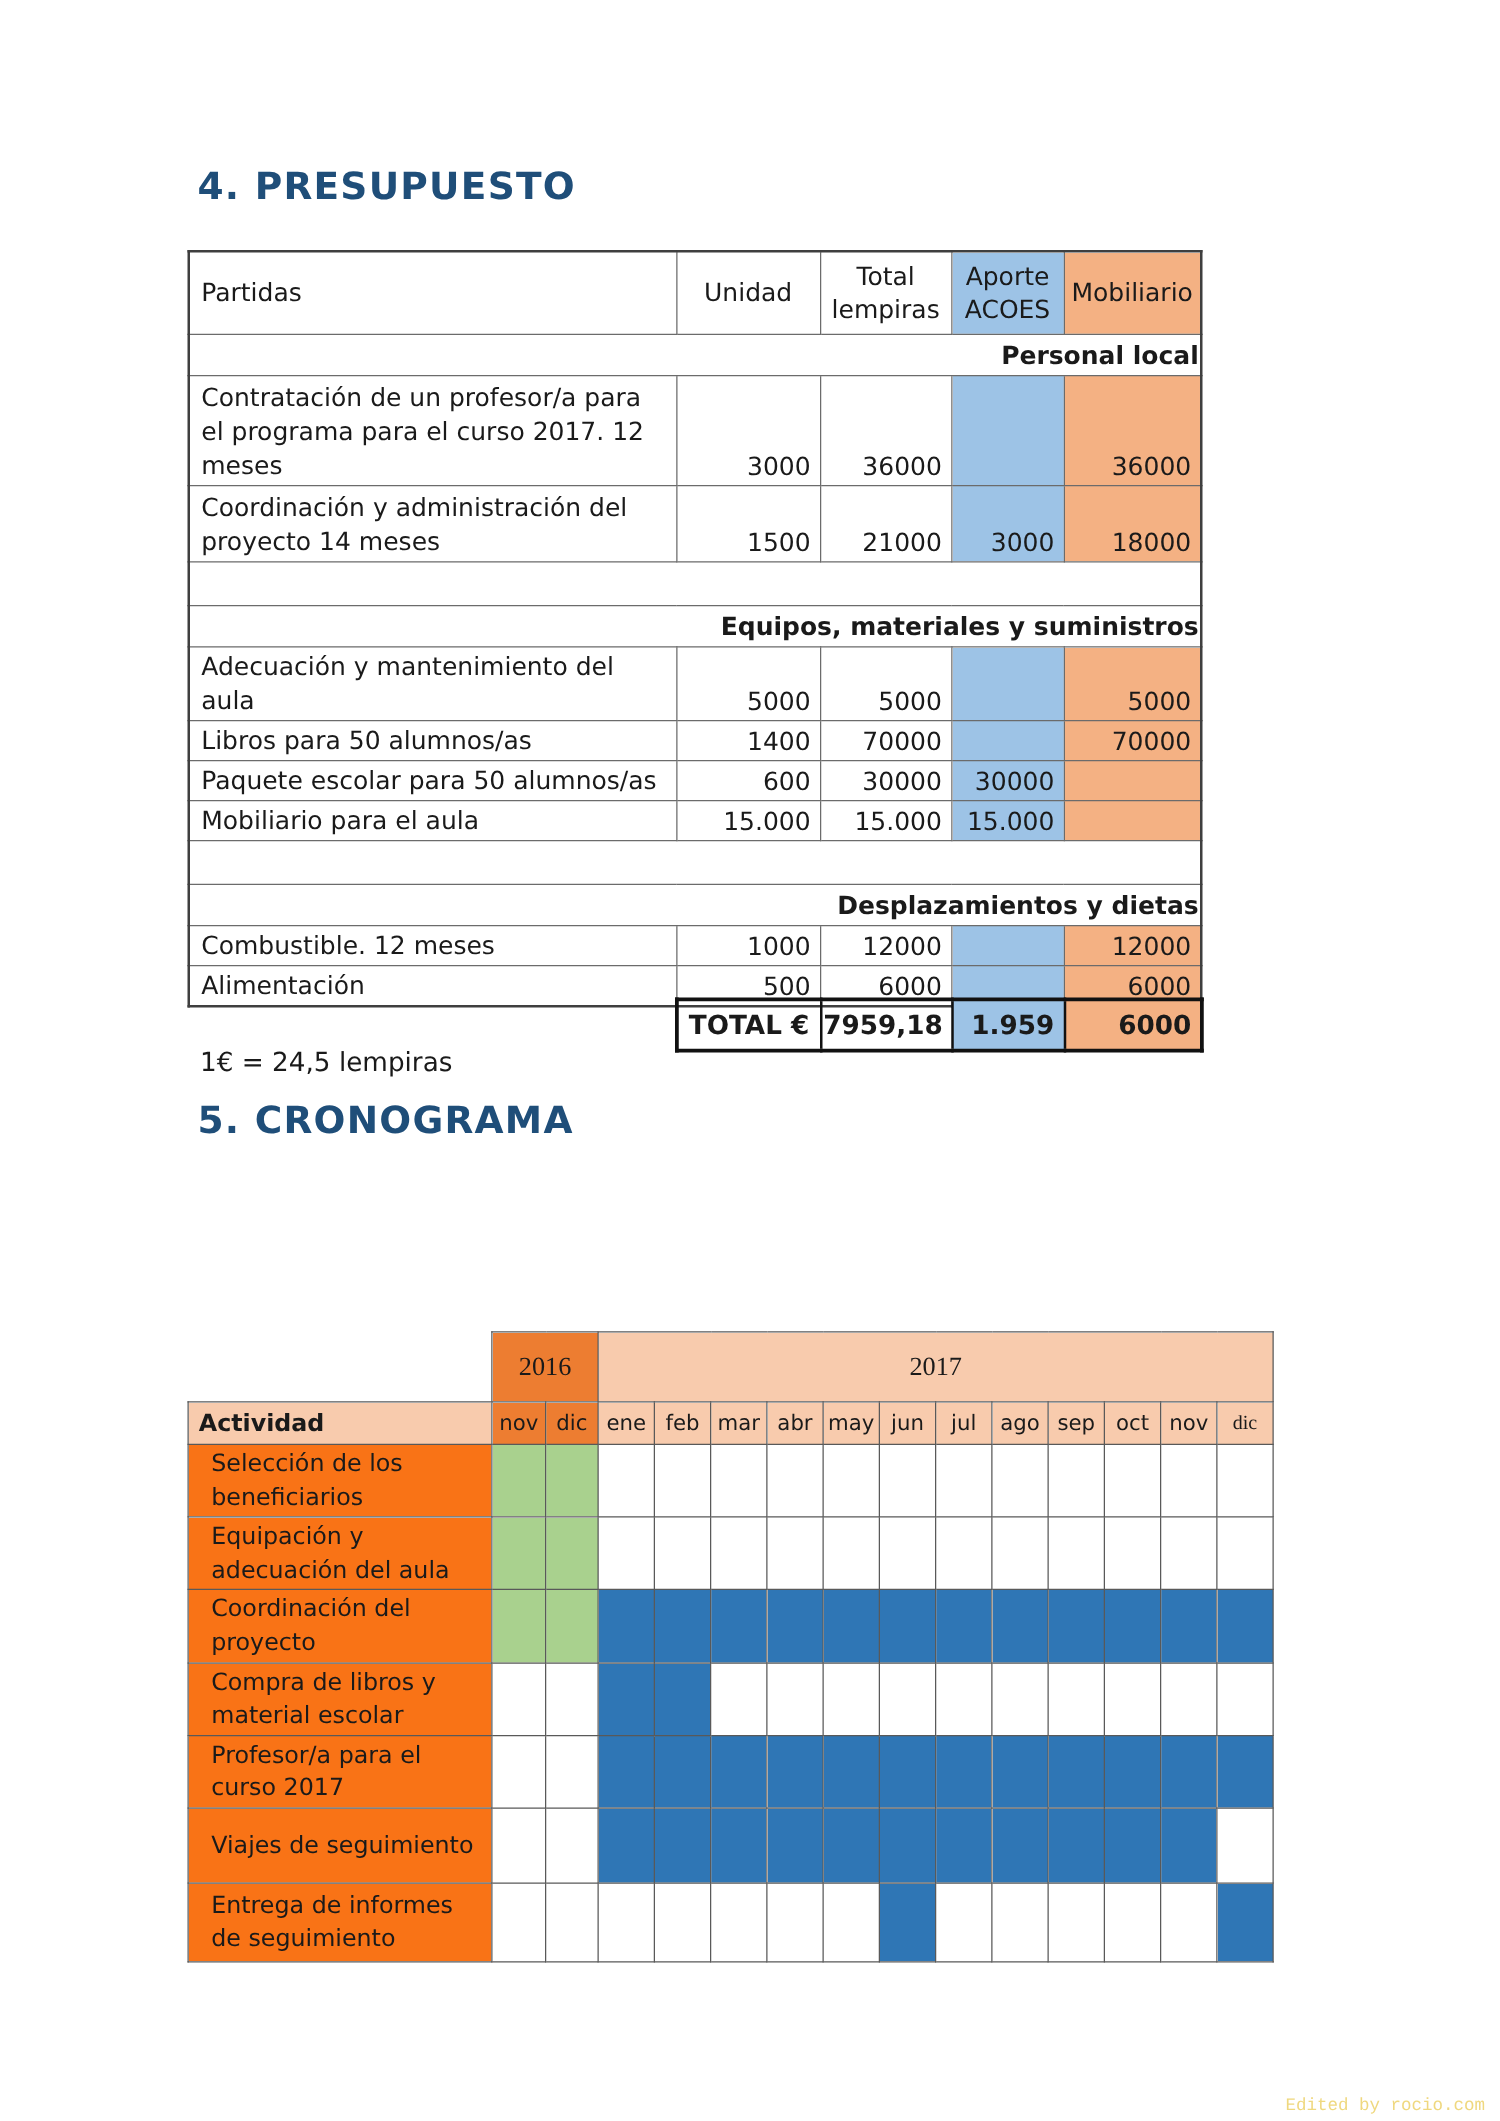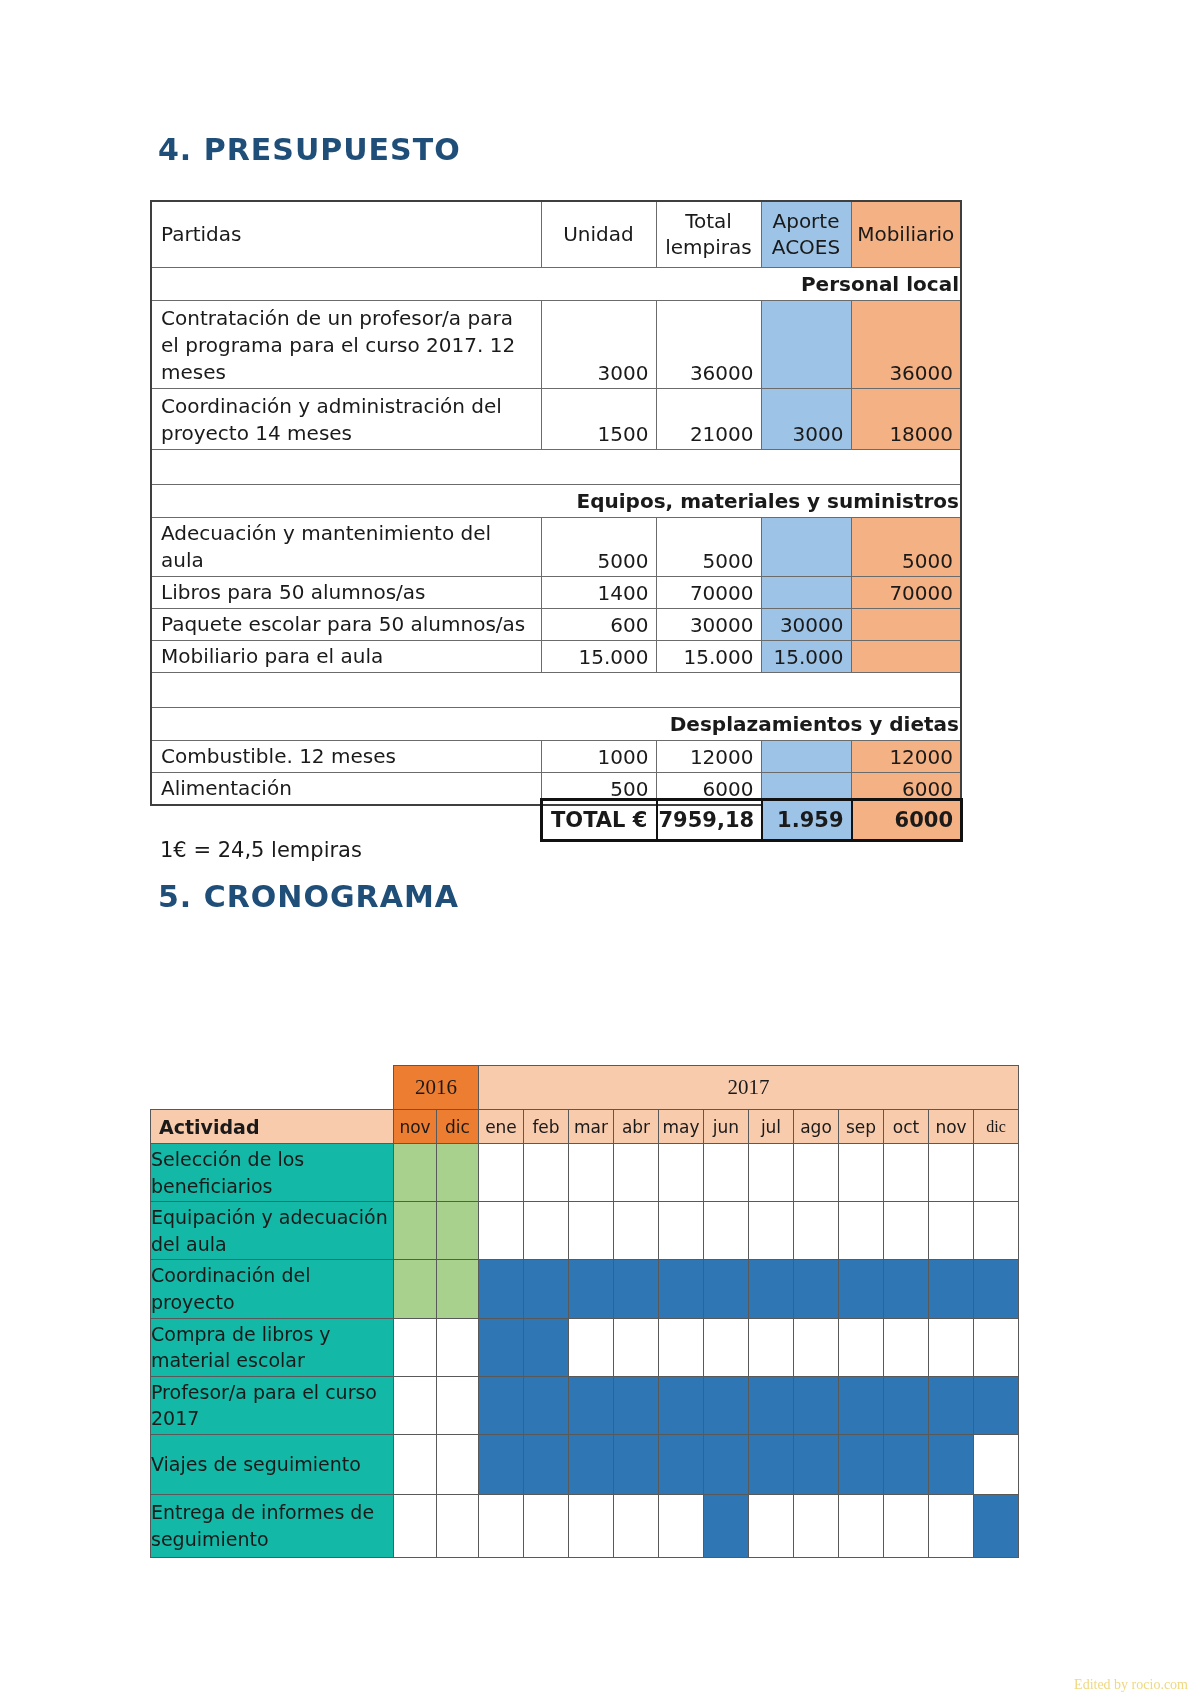--- a/index.html
+++ b/index.html
@@ -31,31 +31,31 @@
   .note{font-size:21px;}
 
   
   .gantt{left:150px;top:1065px;width:868px;}
   .gantt td{border:1px solid #595959;font-size:17px;text-align:center;vertical-align:middle;overflow:hidden;}
   .gantt .corner{border:none;background:#ffffff;}
   .gantt .year{font-family:"Liberation Serif",serif;font-size:21px;}
   .y16{background:#ED7D31;}
   .y17{background:#F8CBAD;}
   .gantt .act-hdr{background:#F8CBAD;font-weight:bold;text-align:left;padding-left:8px;font-size:19px;}
-  .gantt .alabel{text-align:left;padding:2px 4px 2px 0;font-size:19px;line-height:1.4;background:#14b8a6;}
+  .gantt .alabel{text-align:left;padding:2px 4px 2px 18px;font-size:19px;line-height:1.4;background:#f97316;}
   .gantt .m16{background:#ED7D31;}
   .gantt .m17{background:#F8CBAD;}
   .gantt .serif{font-family:"Liberation Serif",serif;font-size:16px;}
   .gantt .g{background:#A9D18E;}
   .gantt .b{background:#2F76B5;}
-  .gr-year{height:44px;} .gr-months{height:34px;}
+  .gr-year{height:56px;} .gr-months{height:34px;}
   .gr{height:58px;} .gr-v{height:60px;} .gr-e{height:63px;}
 
   .watermark{right:12px;bottom:4px;font-size:14px;color:#EFD87F;
-             font-family:Liberation Serif, serif;}
+             font-family:Liberation Mono, monospace;}
 </style>
 </head>
 <body>
 
 <div class="abs section-title" style="left:158px;top:132px;">4. PRESUPUESTO</div>
 
 <table class="abs budget">
   <colgroup>
     <col style="width:390px">
       <col style="width:115px">

